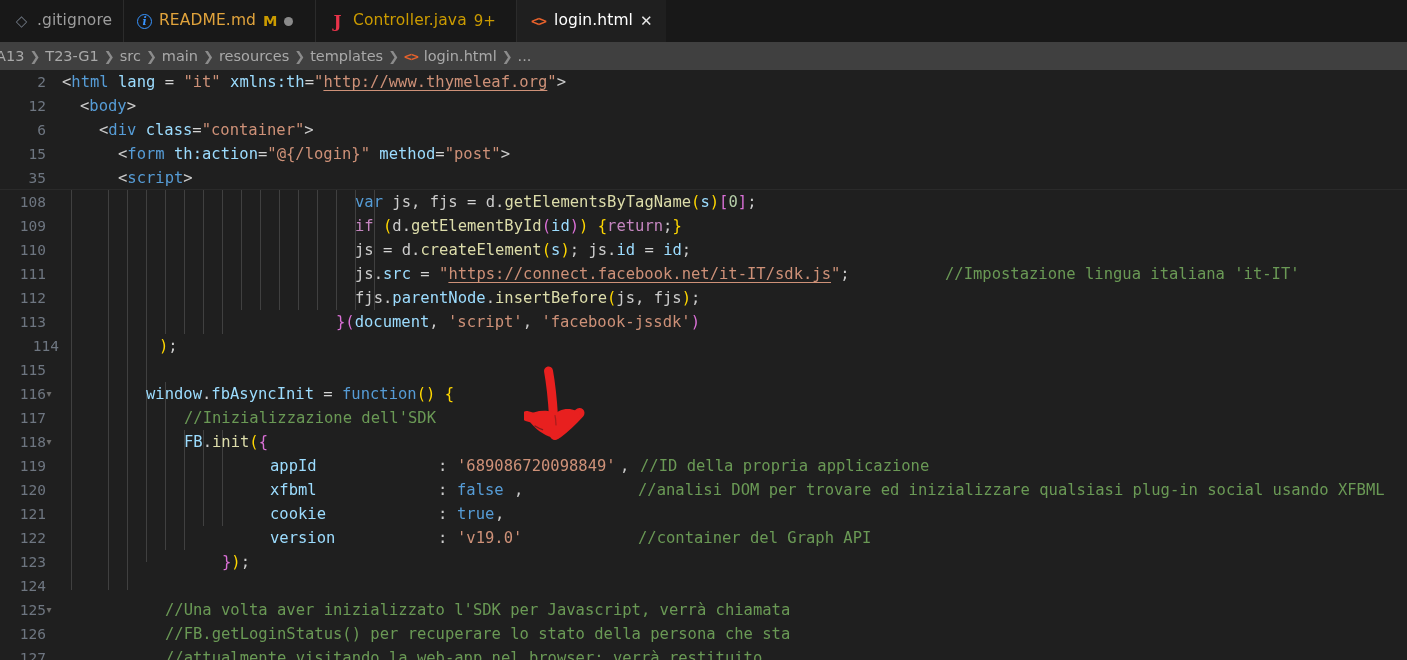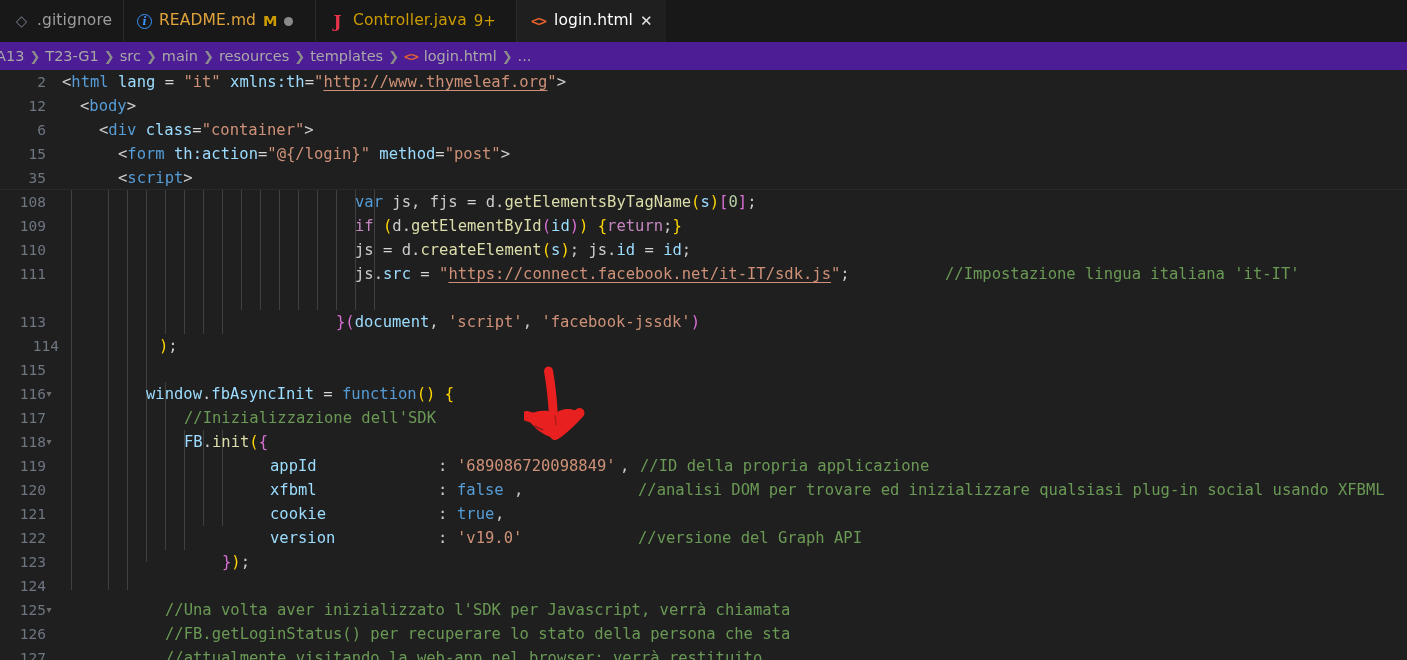--- a/index.html
+++ b/index.html
@@ -122,21 +122,21 @@
     justify-content: center;
     cursor: pointer;
   }
 
   
   .breadcrumb {
     position: absolute;
     top: 42px; left: 0;
     width: 1407px;
     height: 28px;
-    background: #4c1d95;
+    background: #404040;
     display: flex;
     align-items: center;
     font-size: 14.5px;
     color: #a8a8a8;
     padding-left: 0px;
     box-sizing: border-box;
     overflow: hidden;
     white-space: nowrap;
   }
   .crumb {
@@ -363,20 +363,24 @@
       <span class="ln">110</span>
       <span class="codeline" style="left:355px;"><span class="t-plain">js</span> <span class="t-op">=</span> <span class="t-plain">d</span><span class="t-punc">.</span><span class="t-fn">createElement</span><span class="t-p1">(</span><span class="t-var">s</span><span class="t-p1">)</span><span class="t-punc">;</span> <span class="t-plain">js</span><span class="t-punc">.</span><span class="t-var">id</span> <span class="t-op">=</span> <span class="t-var">id</span><span class="t-punc">;</span></span>
     </div>
 
     <div class="row" style="top:72px;">
       <span class="ln">111</span>
       <span class="codeline t-com" style="left:945px;">//Impostazione lingua italiana 'it-IT'</span>
       <span class="codeline" style="left:355px;"><span class="t-plain">js</span><span class="t-punc">.</span><span class="t-var">src</span> <span class="t-op">=</span> <span class="t-str">"</span><span class="t-link">https://connect.facebook.net/it-IT/sdk.js</span><span class="t-str">"</span><span class="t-punc">;</span></span>
     </div>
 
+    <div class="row" style="top:96px;">
+      <span class="ln">112</span>
+      <span class="codeline" style="left:355px;"><span class="t-plain">fjs</span><span class="t-punc">.</span><span class="t-var">parentNode</span><span class="t-punc">.</span><span class="t-fn">insertBefore</span><span class="t-p1">(</span><span class="t-plain">js</span><span class="t-punc">,</span> <span class="t-plain">fjs</span><span class="t-p1">)</span><span class="t-punc">;</span></span>
+    </div>
 
     <div class="row" style="top:120px;">
       <span class="ln">113</span>
       <span class="codeline" style="left:336px;"><span class="t-p2">}</span><span class="t-p2">(</span><span class="t-var">document</span><span class="t-punc">,</span> <span class="t-str">'script'</span><span class="t-punc">,</span> <span class="t-str">'facebook-jssdk'</span><span class="t-p2">)</span></span>
     </div>
 
     <div class="row" style="top:144px;margin-left:13px;">
       <span class="ln">114</span>
       <span class="codeline" style="left:146px;"><span class="t-p1">)</span><span class="t-punc">;</span></span>
     </div>
@@ -427,21 +431,21 @@
       <span class="codeline t-punc" style="left:438px;">:</span>
       <span class="codeline t-kw" style="left:457px;">true</span>
       <span class="codeline t-punc" style="left:495px;">,</span>
     </div>
 
     <div class="row" style="top:336px;">
       <span class="ln">122</span>
       <span class="codeline t-var" style="left:270px;">version</span>
       <span class="codeline t-punc" style="left:438px;">:</span>
       <span class="codeline t-str" style="left:457px;">'v19.0'</span>
-      <span class="codeline t-com" style="left:638px;">//versione del Graph API</span>
+      <span class="codeline t-com" style="left:638px;">//container del Graph API</span>
     </div>
 
     <div class="row" style="top:360px;">
       <span class="ln">123</span>
       <span class="codeline" style="left:222px;"><span class="t-p2">}</span><span class="t-p1">)</span><span class="t-punc">;</span></span>
     </div>
 
     <div class="row" style="top:384px;">
       <span class="ln">124</span>
       <span class="codeline" style="left:165px;"></span>

